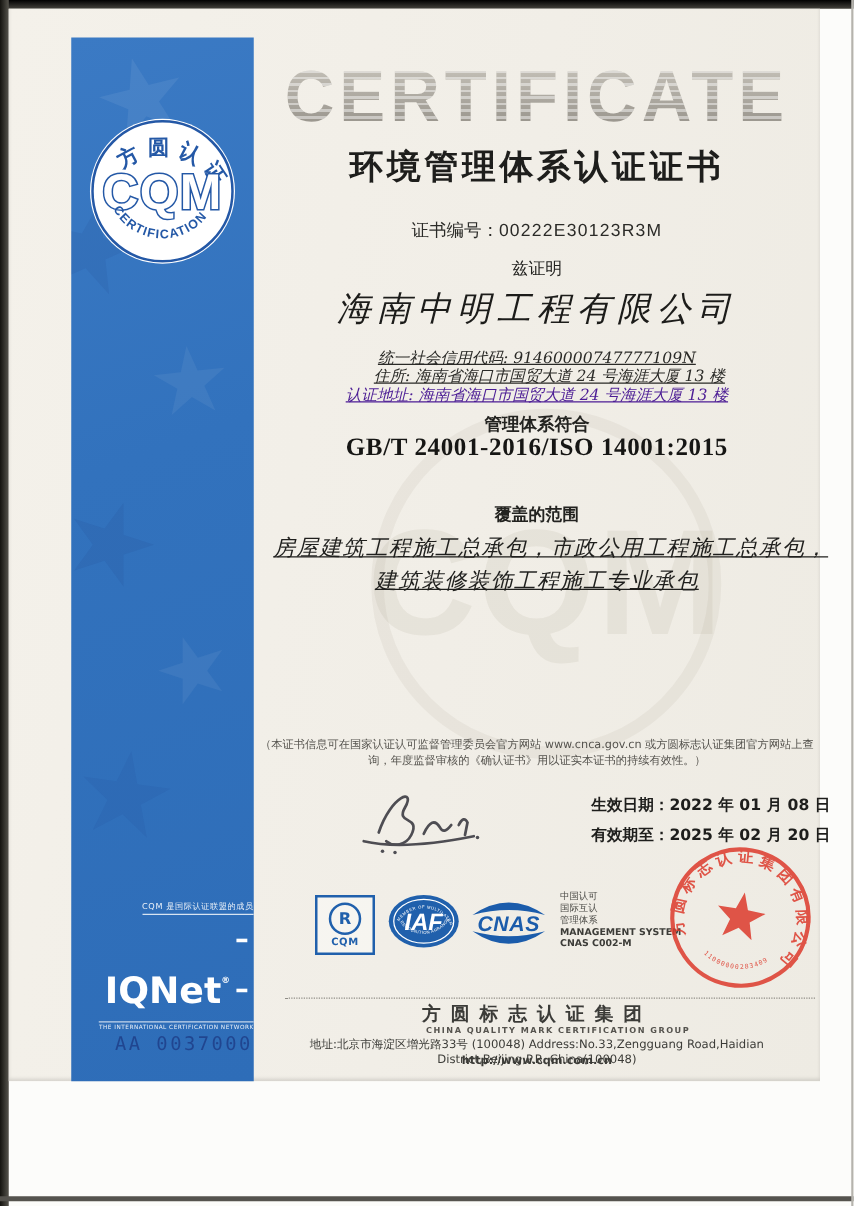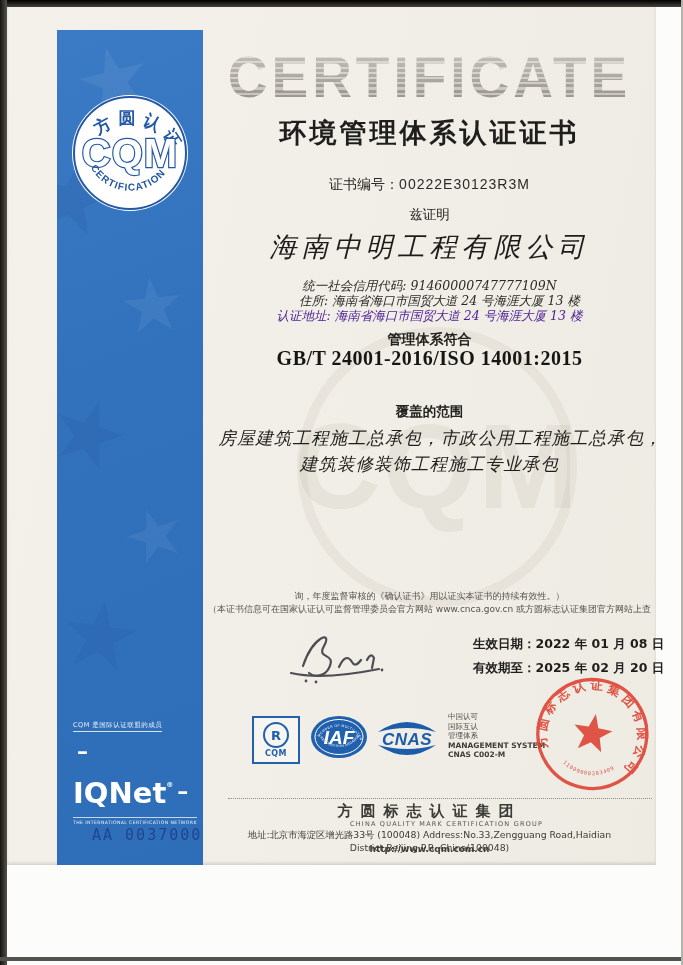--- a/index.html
+++ b/index.html
@@ -19,21 +19,21 @@
 
   
   .sidebar { position:absolute; left:57px; top:30px; width:146px; height:835px;
              background:linear-gradient(160deg,#3b7ac4 0%, #3272bd 40%, #2e6db8 100%); overflow:hidden; }
   .star { position:absolute; font-size:80px; line-height:1; user-select:none; }
 
   
   .cqm-logo { position:absolute; left:13px; top:62px; width:120px; height:122px; }
 
   
-  .iqnet { position:absolute; left:0px; top:682px; width:146px; text-align:left; color:#fff;padding-left:16px; }
+  .iqnet { position:absolute; left:0px; top:682px; width:146px; text-align:right; color:#fff;padding-left:16px; }
   .iqnet .member { font-size:6.5px; letter-spacing:.5px; border-bottom:1px solid rgba(255,255,255,.9);
                    display:inline-block; padding-bottom:1px; opacity:.9; }
   .iqnet .name-row { margin-top:4px; font-size:29px; font-weight:bold; letter-spacing:0; line-height:32px; }
   .iqnet .dash { font-size:22px; vertical-align:4px; font-weight:bold; padding:0 4px; }
   .iqnet .reg { font-size:7px; vertical-align:16px; }
   .iqnet .subtitle { margin:2px auto 0; font-size:4.6px; letter-spacing:.4px; border-top:1px solid rgba(255,255,255,.8);
                      display:inline-block; padding-top:2px; opacity:.9; }
 
   .serial { position:absolute; left:35px; top:796px; font-size:15px; letter-spacing:2px;
             color:rgba(25,45,120,.62); font-family:"DejaVu Sans Mono", monospace; }
@@ -46,21 +46,21 @@
                font-family:"Liberation Sans", sans-serif; transform:scaleY(1.05);
                background:repeating-linear-gradient(0deg, rgba(255,255,255,.45) 0 2px, rgba(255,255,255,0) 2px 5px),
                           linear-gradient(#cdc9c0,#8f8b83);
                -webkit-background-clip:text; background-clip:text; color:transparent; white-space:nowrap; }
 
   .title { top:115px; font-size:27px; font-weight:bold; letter-spacing:3px; color:#1e1e1c; }
   .certno { top:176px; font-size:14px; color:#2b2b28; }
   .certno .val { font-family:"Liberation Sans", sans-serif; letter-spacing:1px; }
   .declare { top:206px; font-size:13.5px; }
   .company { top:229px; font-size:27px; letter-spacing:5px; font-family:"DejaVu Serif", serif; font-style:italic; color:#1c1c1a; }
-  .kai { font-family:"DejaVu Serif", serif; font-style:italic; }
+  .kai { font-family:"DejaVu Serif", serif; font-style:italic;text-decoration:underline; }
   .codeline { top:278px; font-size:12.5px; color:#2a2a27; }
   .addrline { top:293px; font-size:12.5px; color:#2a2a27;margin-left:10px; }
   .certaddrline { top:308px; font-size:12.5px; color:#4c1d95; }
   .conform { top:331px; font-size:14px; font-weight:bold; }
   .standard { top:347px; font-size:20px; font-weight:bold; font-family:"Liberation Serif", serif; letter-spacing:.5px; color:#161614; }
 
   .bg-cqm { position:absolute; left:250px; top:320px; width:360px; height:300px; pointer-events:none; }
   .bg-cqm .ring { position:absolute; left:40px; top:0; width:280px; height:280px; border-radius:50%;
                   border:10px solid rgba(160,150,125,.10); }
   .bg-cqm .word { position:absolute; left:0; top:70px; width:360px; text-align:center; font-size:120px; font-weight:bold;
@@ -85,21 +85,21 @@
   .iaf-logo { position:absolute; left:310px; top:714px; }
   .cnas-logo { position:absolute; left:374px; top:718px; }
   .acc { position:absolute; left:448px; top:712px; width:120px; text-align:left; color:#4a4a46; }
   .acc .cn { font-size:7.5px; line-height:9.5px; }
   .acc .en { font-size:7.5px; line-height:9.5px; font-weight:bold; color:#3c3c38; }
 
   .seal { position:absolute; left:532px; top:674px; transform:rotate(10deg); opacity:.85; }
 
   .divider { position:absolute; left:228px; top:798px; width:424px; border-top:1px dotted #8f8d86; }
   .org-cn { top:802px; font-size:15px; font-weight:bold; letter-spacing:8px; color:#3b3b38; font-family:"DejaVu Serif", serif; }
-  .org-en { top:820px; font-size:6.5px; letter-spacing:1.2px; color:#55534e; font-weight:normal;padding-left:34px; }
+  .org-en { top:820px; font-size:6.5px; letter-spacing:1.2px; color:#55534e; font-weight:bold;padding-left:34px; }
   .address { top:829px; font-size:9.3px; color:#3c3c38; }
   .website { top:844px; font-size:9px; font-weight:bold; color:#3c3c38; }
 </style>
 </head>
 <body>
 
 <div id="screenshot">
   <div class="scan-top"></div>
   <div class="scan-left"></div>
   <div class="scan-bottom"></div>
@@ -160,22 +160,22 @@
     <div class="abs company">海南中明工程有限公司</div>
     <div class="abs codeline kai">统一社会信用代码: 91460000747777109N</div>
     <div class="abs addrline kai">住所: 海南省海口市国贸大道 24 号海涯大厦 13 楼</div>
     <div class="abs certaddrline kai">认证地址: 海南省海口市国贸大道 24 号海涯大厦 13 楼</div>
     <div class="abs conform">管理体系符合</div>
     <div class="abs standard">GB/T 24001-2016/ISO 14001:2015</div>
     <div class="abs scope-label">覆盖的范围</div>
     <div class="abs scope1 kai">房屋建筑工程施工总承包，市政公用工程施工总承包，</div>
     <div class="abs scope2 kai">建筑装修装饰工程施工专业承包</div>
     <div class="abs note">
+      <div>（本证书信息可在国家认证认可监督管理委员会官方网站 www.cnca.gov.cn 或方圆标志认证集团官方网站上查</div>
       <div>询，年度监督审核的《确认证书》用以证实本证书的持续有效性。）</div>
-      <div>（本证书信息可在国家认证认可监督管理委员会官方网站 www.cnca.gov.cn 或方圆标志认证集团官方网站上查</div>
     </div>
   </div>
 
   <div class="signature">
     <svg width="110" height="58" viewBox="0 0 110 58">
       <g fill="none" stroke="#32323a" stroke-width="2.2" stroke-linecap="round" opacity="0.85">
         <path d="M20,40 C30,10 50,4 41,20 C33,34 54,26 46,42 C42,50 32,52 26,47"></path>
         <path d="M8,47 C34,53 66,49 96,43"></path>
         <path d="M56,41 q7,-15 13,-5 q3,6 9,-2"></path>
         <path d="M84,34 q4,-8 7,-2 l-2,10"></path>

